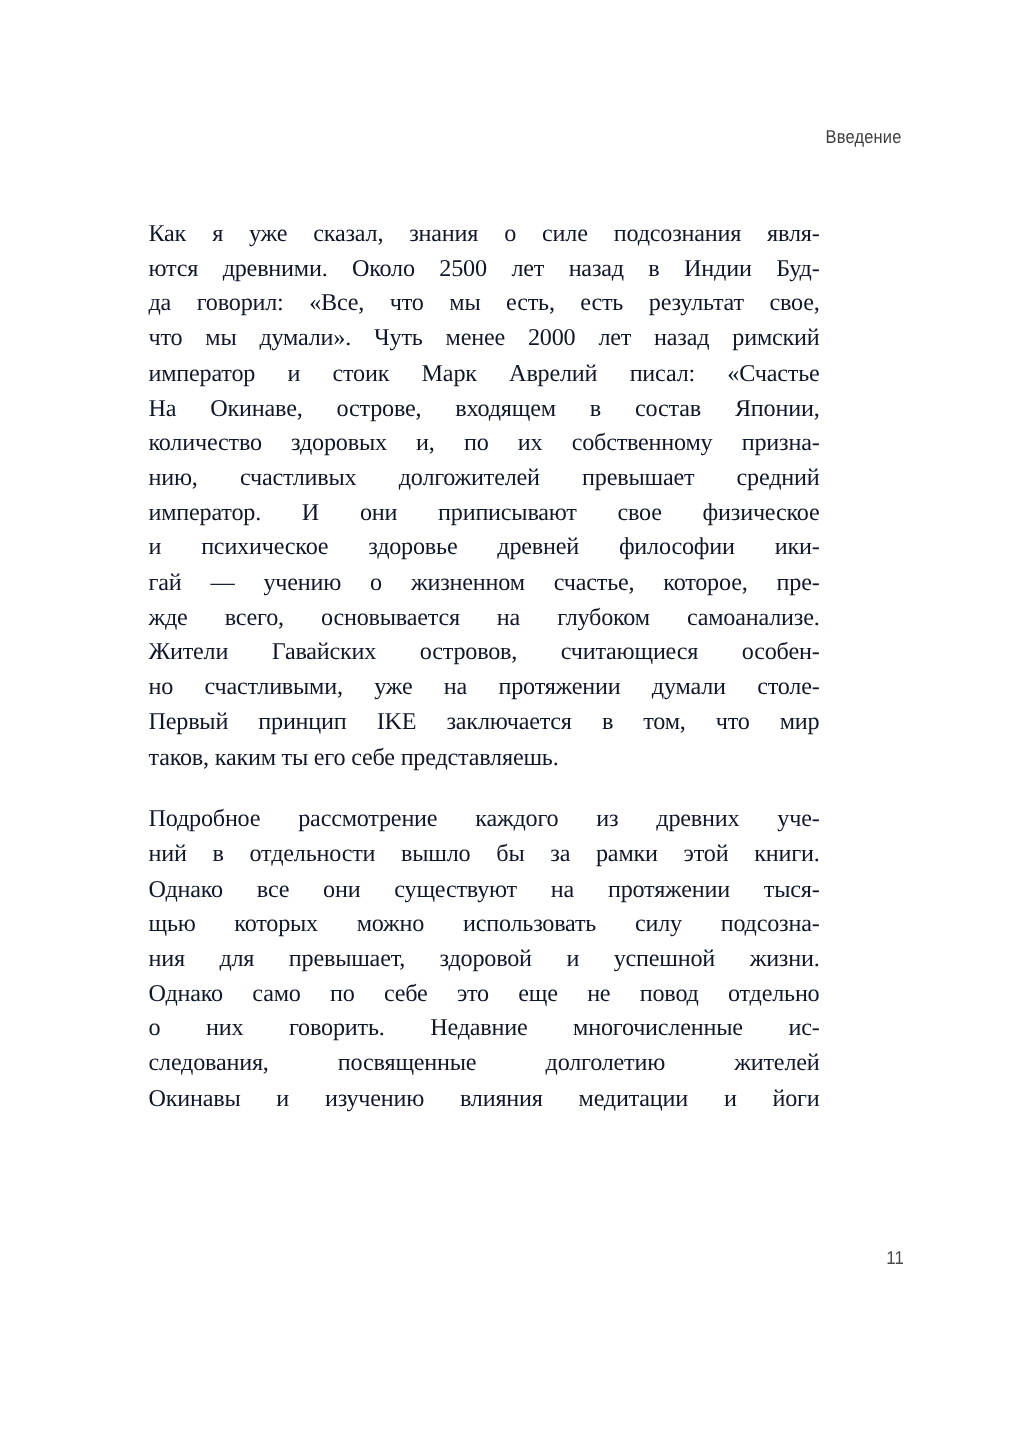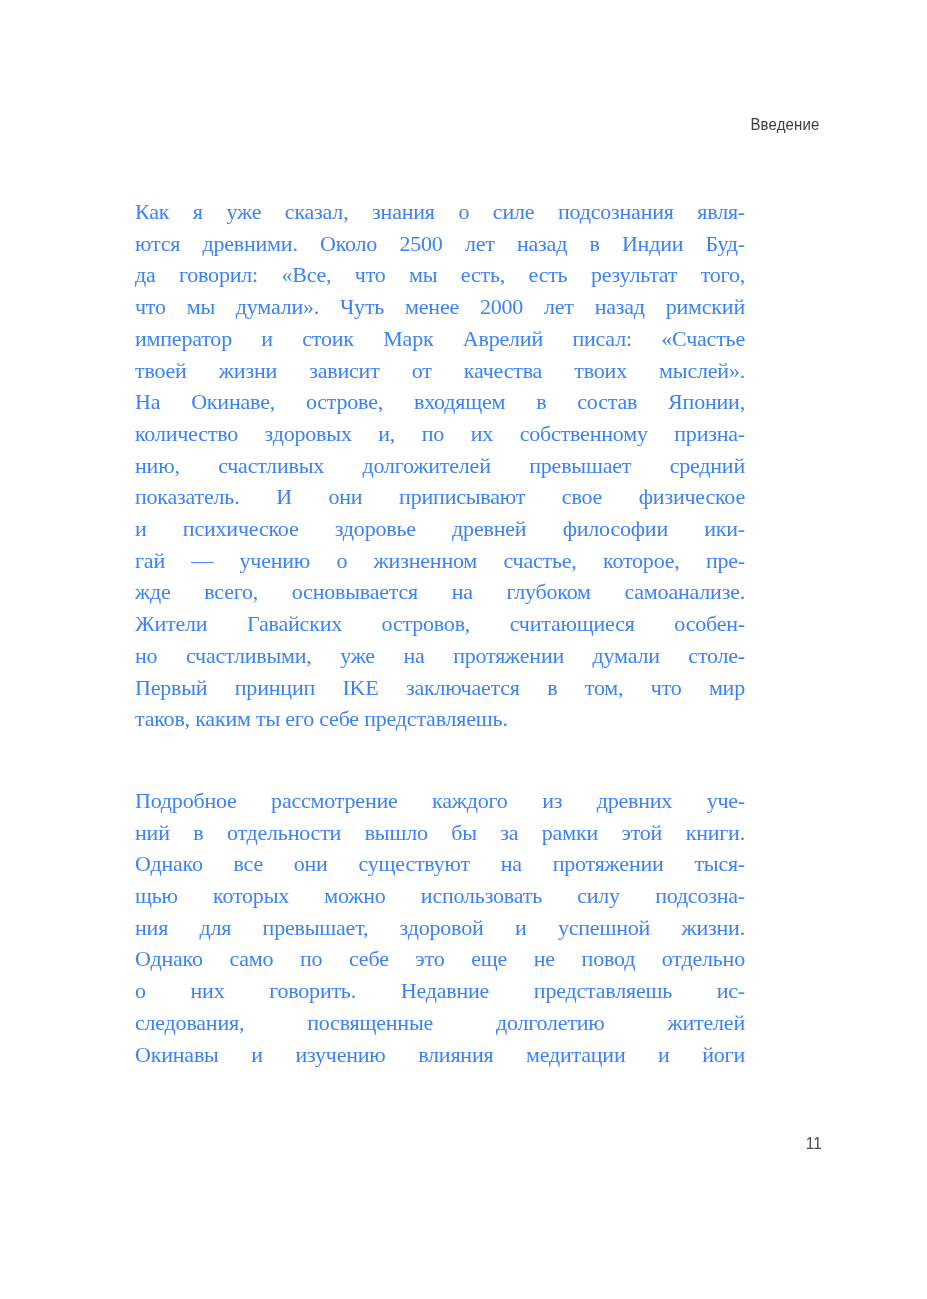--- a/index.html
+++ b/index.html
@@ -28,25 +28,25 @@
     transform-origin: 100% 50%;
     white-space: nowrap;
   }
   .text-block {
     position: absolute;
     left: 135px;
     top: 196px;
     width: 610px;
     font-size: 22px;
     line-height: 31.7px;
-    color: #3b82f6;
+    color: #0f172a;
     letter-spacing: -0.2px;
   }
   .para { margin: 0; }
-  .para + .para { margin-top: 50px; }
+  .para + .para { margin-top: 25px; }
   .line {
     text-align: justify;
     text-align-last: justify;
     white-space: normal;
   }
   .line.last {
     text-align-last: left;
   }
   .page-number {
     position: absolute;
@@ -64,45 +64,44 @@
 
 <div class="page">
 
   <div class="running-head">Введение</div>
 
   <div class="text-block">
 
     <div class="para">
       <div class="line">Как я уже сказал, знания о силе подсознания явля-</div>
       <div class="line">ются древними. Около 2500 лет назад в Индии Буд-</div>
-      <div class="line">да говорил: «Все, что мы есть, есть результат того,</div>
+      <div class="line">да говорил: «Все, что мы есть, есть результат свое,</div>
       <div class="line">что мы думали». Чуть менее 2000 лет назад римский</div>
       <div class="line">император и стоик Марк Аврелий писал: «Счастье</div>
-      <div class="line">твоей жизни зависит от качества твоих мыслей».</div>
       <div class="line">На Окинаве, острове, входящем в состав Японии,</div>
       <div class="line">количество здоровых и, по их собственному призна-</div>
       <div class="line">нию, счастливых долгожителей превышает средний</div>
-      <div class="line">показатель. И они приписывают свое физическое</div>
+      <div class="line">император. И они приписывают свое физическое</div>
       <div class="line">и психическое здоровье древней философии ики-</div>
       <div class="line">гай — учению о жизненном счастье, которое, пре-</div>
       <div class="line">жде всего, основывается на глубоком самоанализе.</div>
       <div class="line">Жители Гавайских островов, считающиеся особен-</div>
       <div class="line">но счастливыми, уже на протяжении думали столе-</div>
       <div class="line">Первый принцип IKE заключается в том, что мир</div>
       <div class="line last">таков, каким ты его себе представляешь.</div>
     </div>
 
     <div class="para">
       <div class="line">Подробное рассмотрение каждого из древних уче-</div>
       <div class="line">ний в отдельности вышло бы за рамки этой книги.</div>
       <div class="line">Однако все они существуют на протяжении тыся-</div>
       <div class="line">щью которых можно использовать силу подсозна-</div>
       <div class="line">ния для превышает, здоровой и успешной жизни.</div>
       <div class="line">Однако само по себе это еще не повод отдельно</div>
-      <div class="line">о них говорить. Недавние представляешь ис-</div>
+      <div class="line">о них говорить. Недавние многочисленные ис-</div>
       <div class="line">следования, посвященные долголетию жителей</div>
       <div class="line">Окинавы и изучению влияния медитации и йоги</div>
     </div>
 
   </div>
 
   <div class="page-number">11</div>
 
 </div>
 

